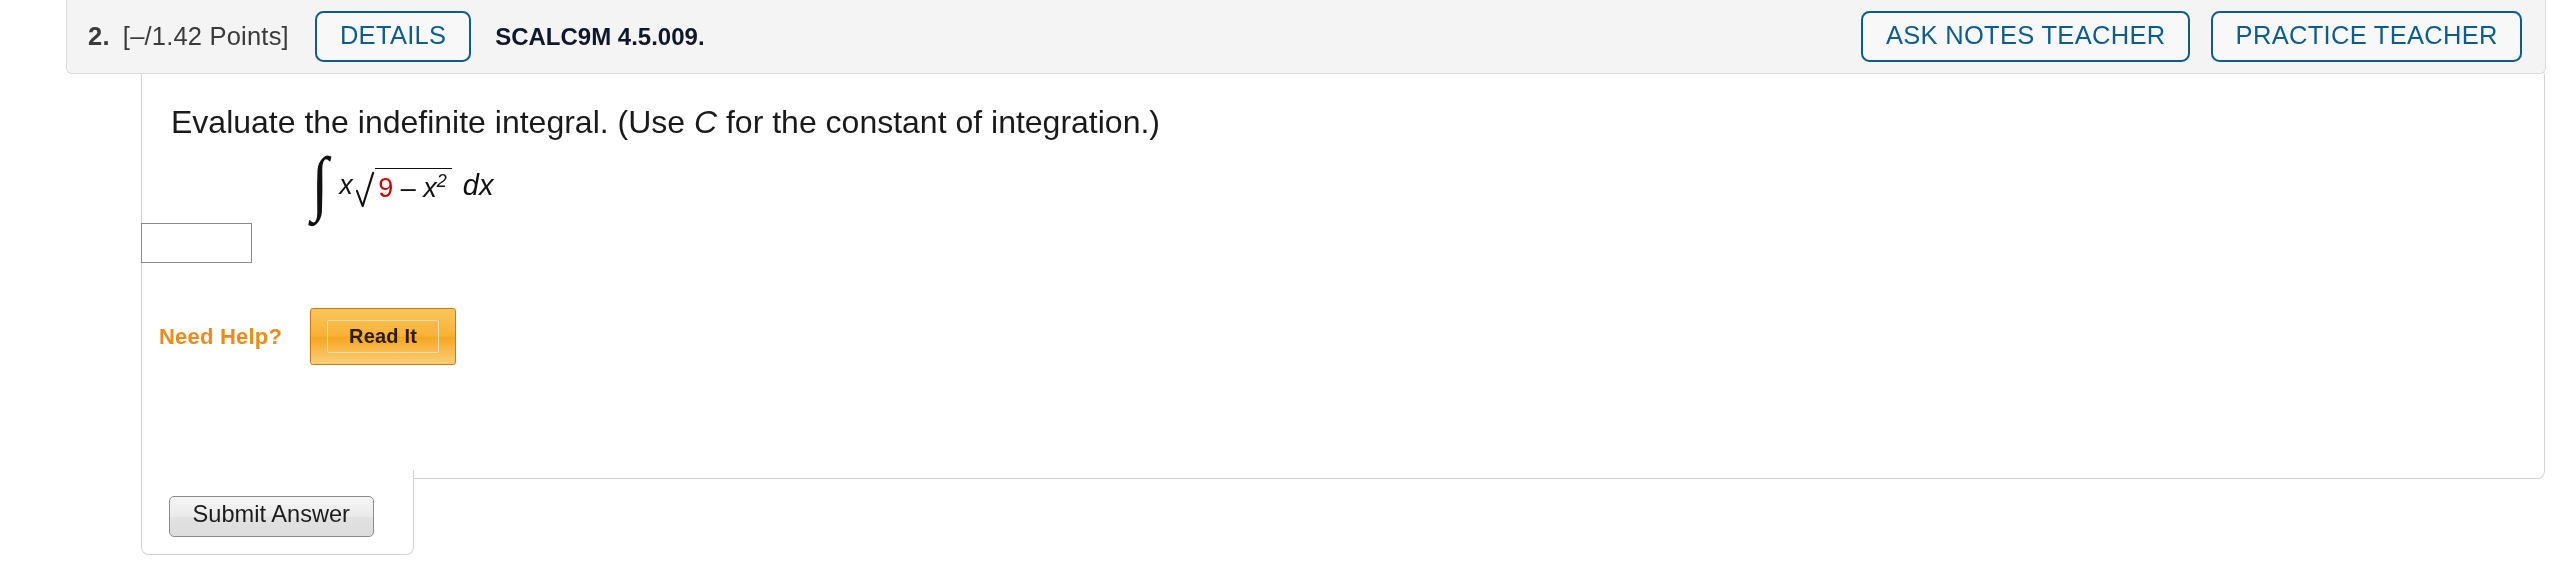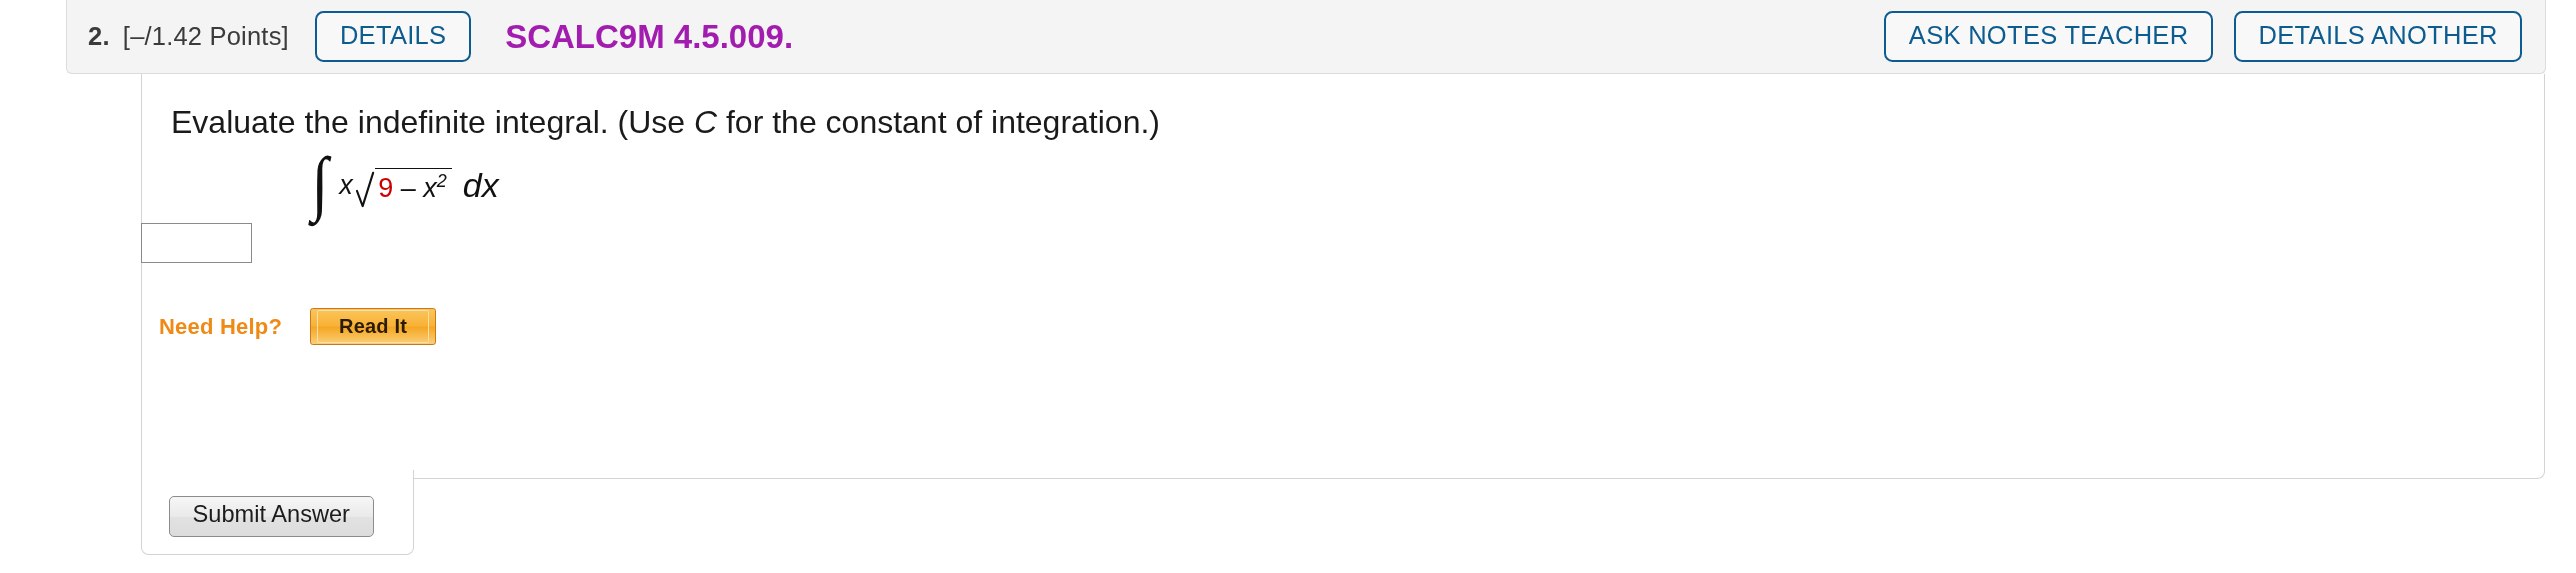--- a/index.html
+++ b/index.html
@@ -53,30 +53,30 @@
     margin-right: 26.4px;
   }
   .hdr-btn {
     font-family: "Liberation Sans", sans-serif;
     font-size: 25.5px;
     color: #0d5c8f;
     background: #f8f8f8;
     border: 2.8px solid #0d5c8f;
     border-radius: 8.5px;
     padding: 9.4px 22.6px 11.3px 22.6px;
-    margin-right: 21px;
+    margin-right: 11px;
     white-space: nowrap;
     line-height: 1;
     cursor: pointer;
     letter-spacing: 0.3px;
   }
   .q-code {
-    font-size: 33px;
-    font-weight: bold;
-    color: #a21caf;
+    font-size: 24px;
+    font-weight: bold;
+    color: #0f172a;
     white-space: nowrap;
     margin-left: 13.2px;
   }
   .hdr-spacer { flex: 1 1 auto; }
   .hdr-btn.right { margin-right: 0; margin-left: 21px; }
 
   
   .q-body {
     position: absolute;
     left: 141px;
@@ -144,21 +144,21 @@
     font-size: 27px;
     font-family: "Liberation Sans", sans-serif;
     white-space: nowrap;
     position: relative;
     top: 0.9px;
   }
   .radicand .num-red { color: #cc0000; font-style: normal; }
   .radicand .it { font-style: italic; }
   .radicand sup { font-size: 18px; font-style: italic; }
   .dx {
-    font-size: 34px;
+    font-size: 29px;
     font-style: italic;
     font-family: "Liberation Sans", sans-serif;
     margin-left: 11.3px;
   }
 
   
   .answer-box {
     position: absolute;
     left: 0px;
     top: 149px;
@@ -183,21 +183,21 @@
     font-weight: bold;
     color: #f08a16;
     letter-spacing: 0.2px;
     white-space: nowrap;
   }
   .read-it-btn {
     margin-left: 28px;
     background: linear-gradient(to bottom, #fbc55a 0%, #f8b237 48%, #f5a623 52%, #fbcf78 100%);
     border: 1.9px solid #c9781a;
     border-radius: 2.8px;
-    padding: 6px;
+    padding: 16px;
     cursor: pointer;
   }
   .read-it-inner {
     border: 0.9px solid #f7e0b0;
     border-radius: 1.9px;
     padding: 3.8px 21px 4.7px 21px;
     font-size: 20px;
     font-weight: bold;
     color: #2a1c05;
     white-space: nowrap;
@@ -243,21 +243,21 @@
     <span class="q-number">2.</span>
     <span class="q-points">[–/1.42 Points]</span>
 
     <button class="hdr-btn">DETAILS</button>
 
     <span class="q-code">SCALC9M 4.5.009.</span>
 
     <span class="hdr-spacer"></span>
 
     <button class="hdr-btn right">ASK NOTES TEACHER</button>
-    <button class="hdr-btn right">DETAILS ANOTHER</button>
+    <button class="hdr-btn right">PRACTICE TEACHER</button>
   </div>
 
   <div class="q-body">
 
     <div class="prompt">
       <span>Evaluate the indefinite integral. (Use </span><i>C</i><span> for the constant of integration.)</span>
     </div>
 
     <div class="math">
       <span class="int-sign">∫</span>

